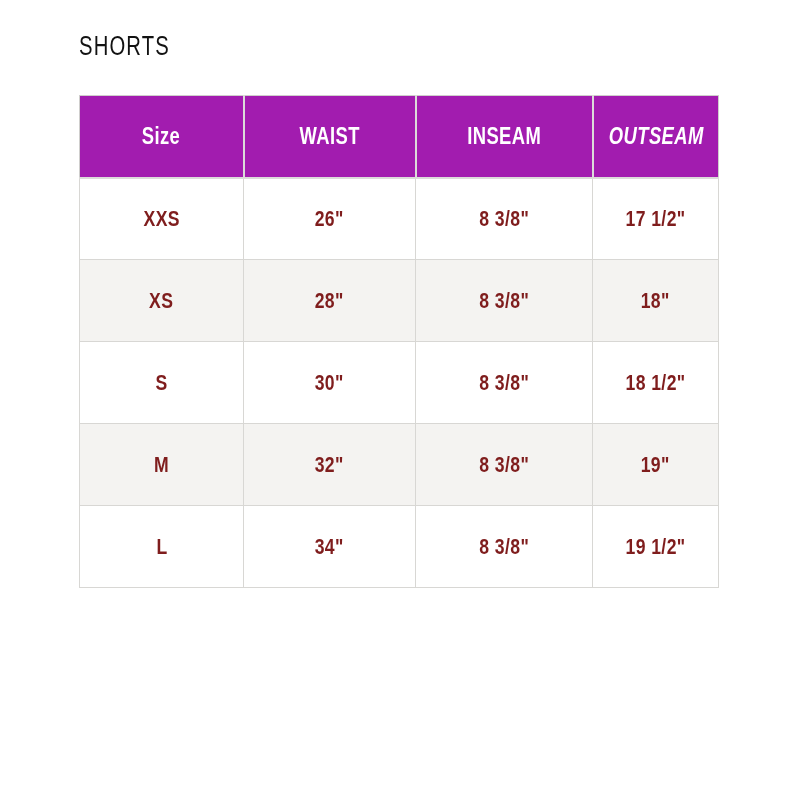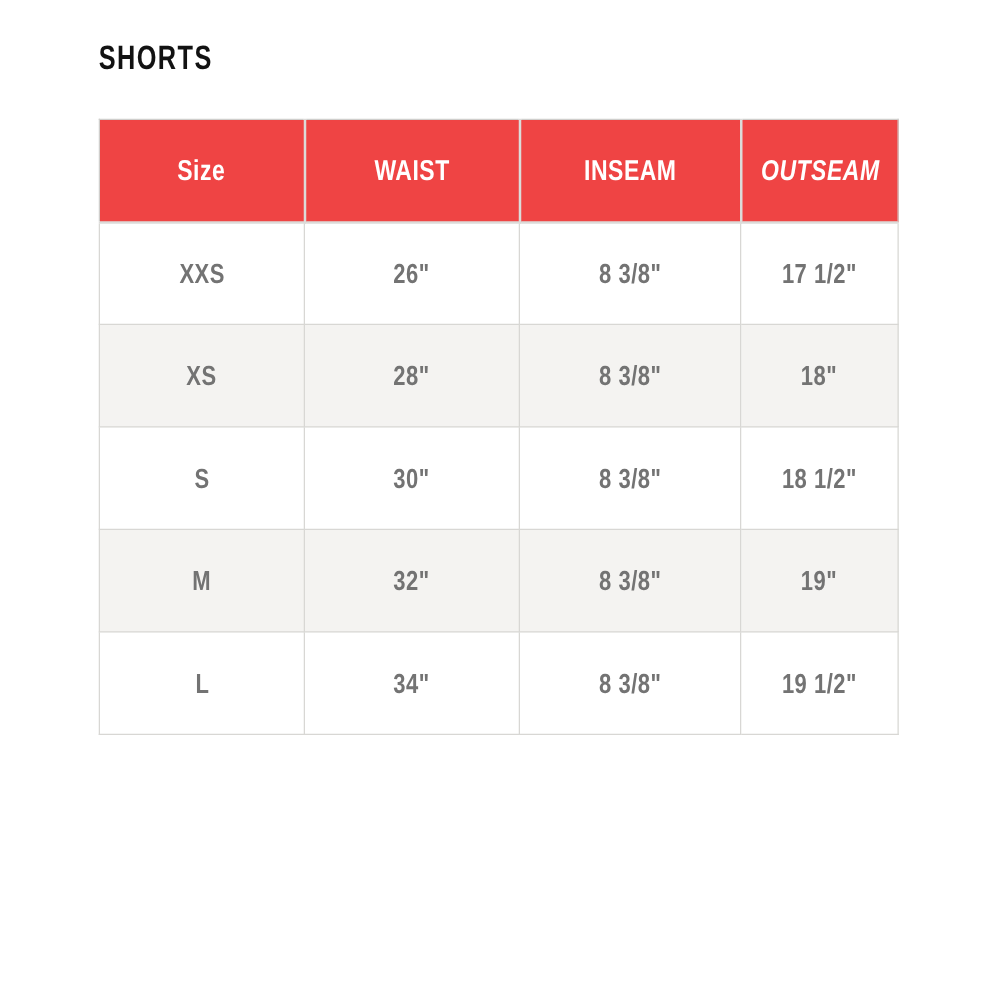--- a/index.html
+++ b/index.html
@@ -15,21 +15,21 @@
     width: 800px;
     height: 800px;
     background: #ffffff;
   }
   .page-title {
     position: absolute;
     left: 79px;
     top: 33px;
     color: #121212;
     font-size: 27px;
-    font-weight: 700;
+    font-weight: 400;
     line-height: 1;
   }
   .cond-title {
     display: inline-block;
     transform: scaleX(0.75);
     transform-origin: 0 50%;
     letter-spacing: 1.5px;
     white-space: nowrap;
   }
   .cond {
@@ -42,37 +42,37 @@
   table.size-chart {
     position: absolute;
     left: 79px;
     top: 95px;
     width: 639px;
     border-collapse: collapse;
     table-layout: fixed;
     border: 1px solid #cfcecc;
   }
   table.size-chart th {
-    background: #ef4444;
+    background: #a21caf;
     color: #ffffff;
     font-size: 23px;
     font-weight: 700;
     height: 82px;
     text-align: center;
     vertical-align: middle;
     border-left: 2px solid #dcdbd9;
     border-right: 2px solid #dcdbd9;
     border-bottom: 2px solid #dcdbd9;
   }
   table.size-chart th:first-child { border-left: none; }
   table.size-chart th:last-child { border-right: none; font-style: italic; }
   table.size-chart td {
     font-size: 22px;
     font-weight: 700;
-    color: #737373;
+    color: #7f1d1d;
     height: 82px;
     text-align: center;
     vertical-align: middle;
     border: 1px solid #d8d7d4;
     background: #ffffff;
   }
   table.size-chart tr.alt td { background: #f4f3f1; }
 </style>
 </head>
 <body>

